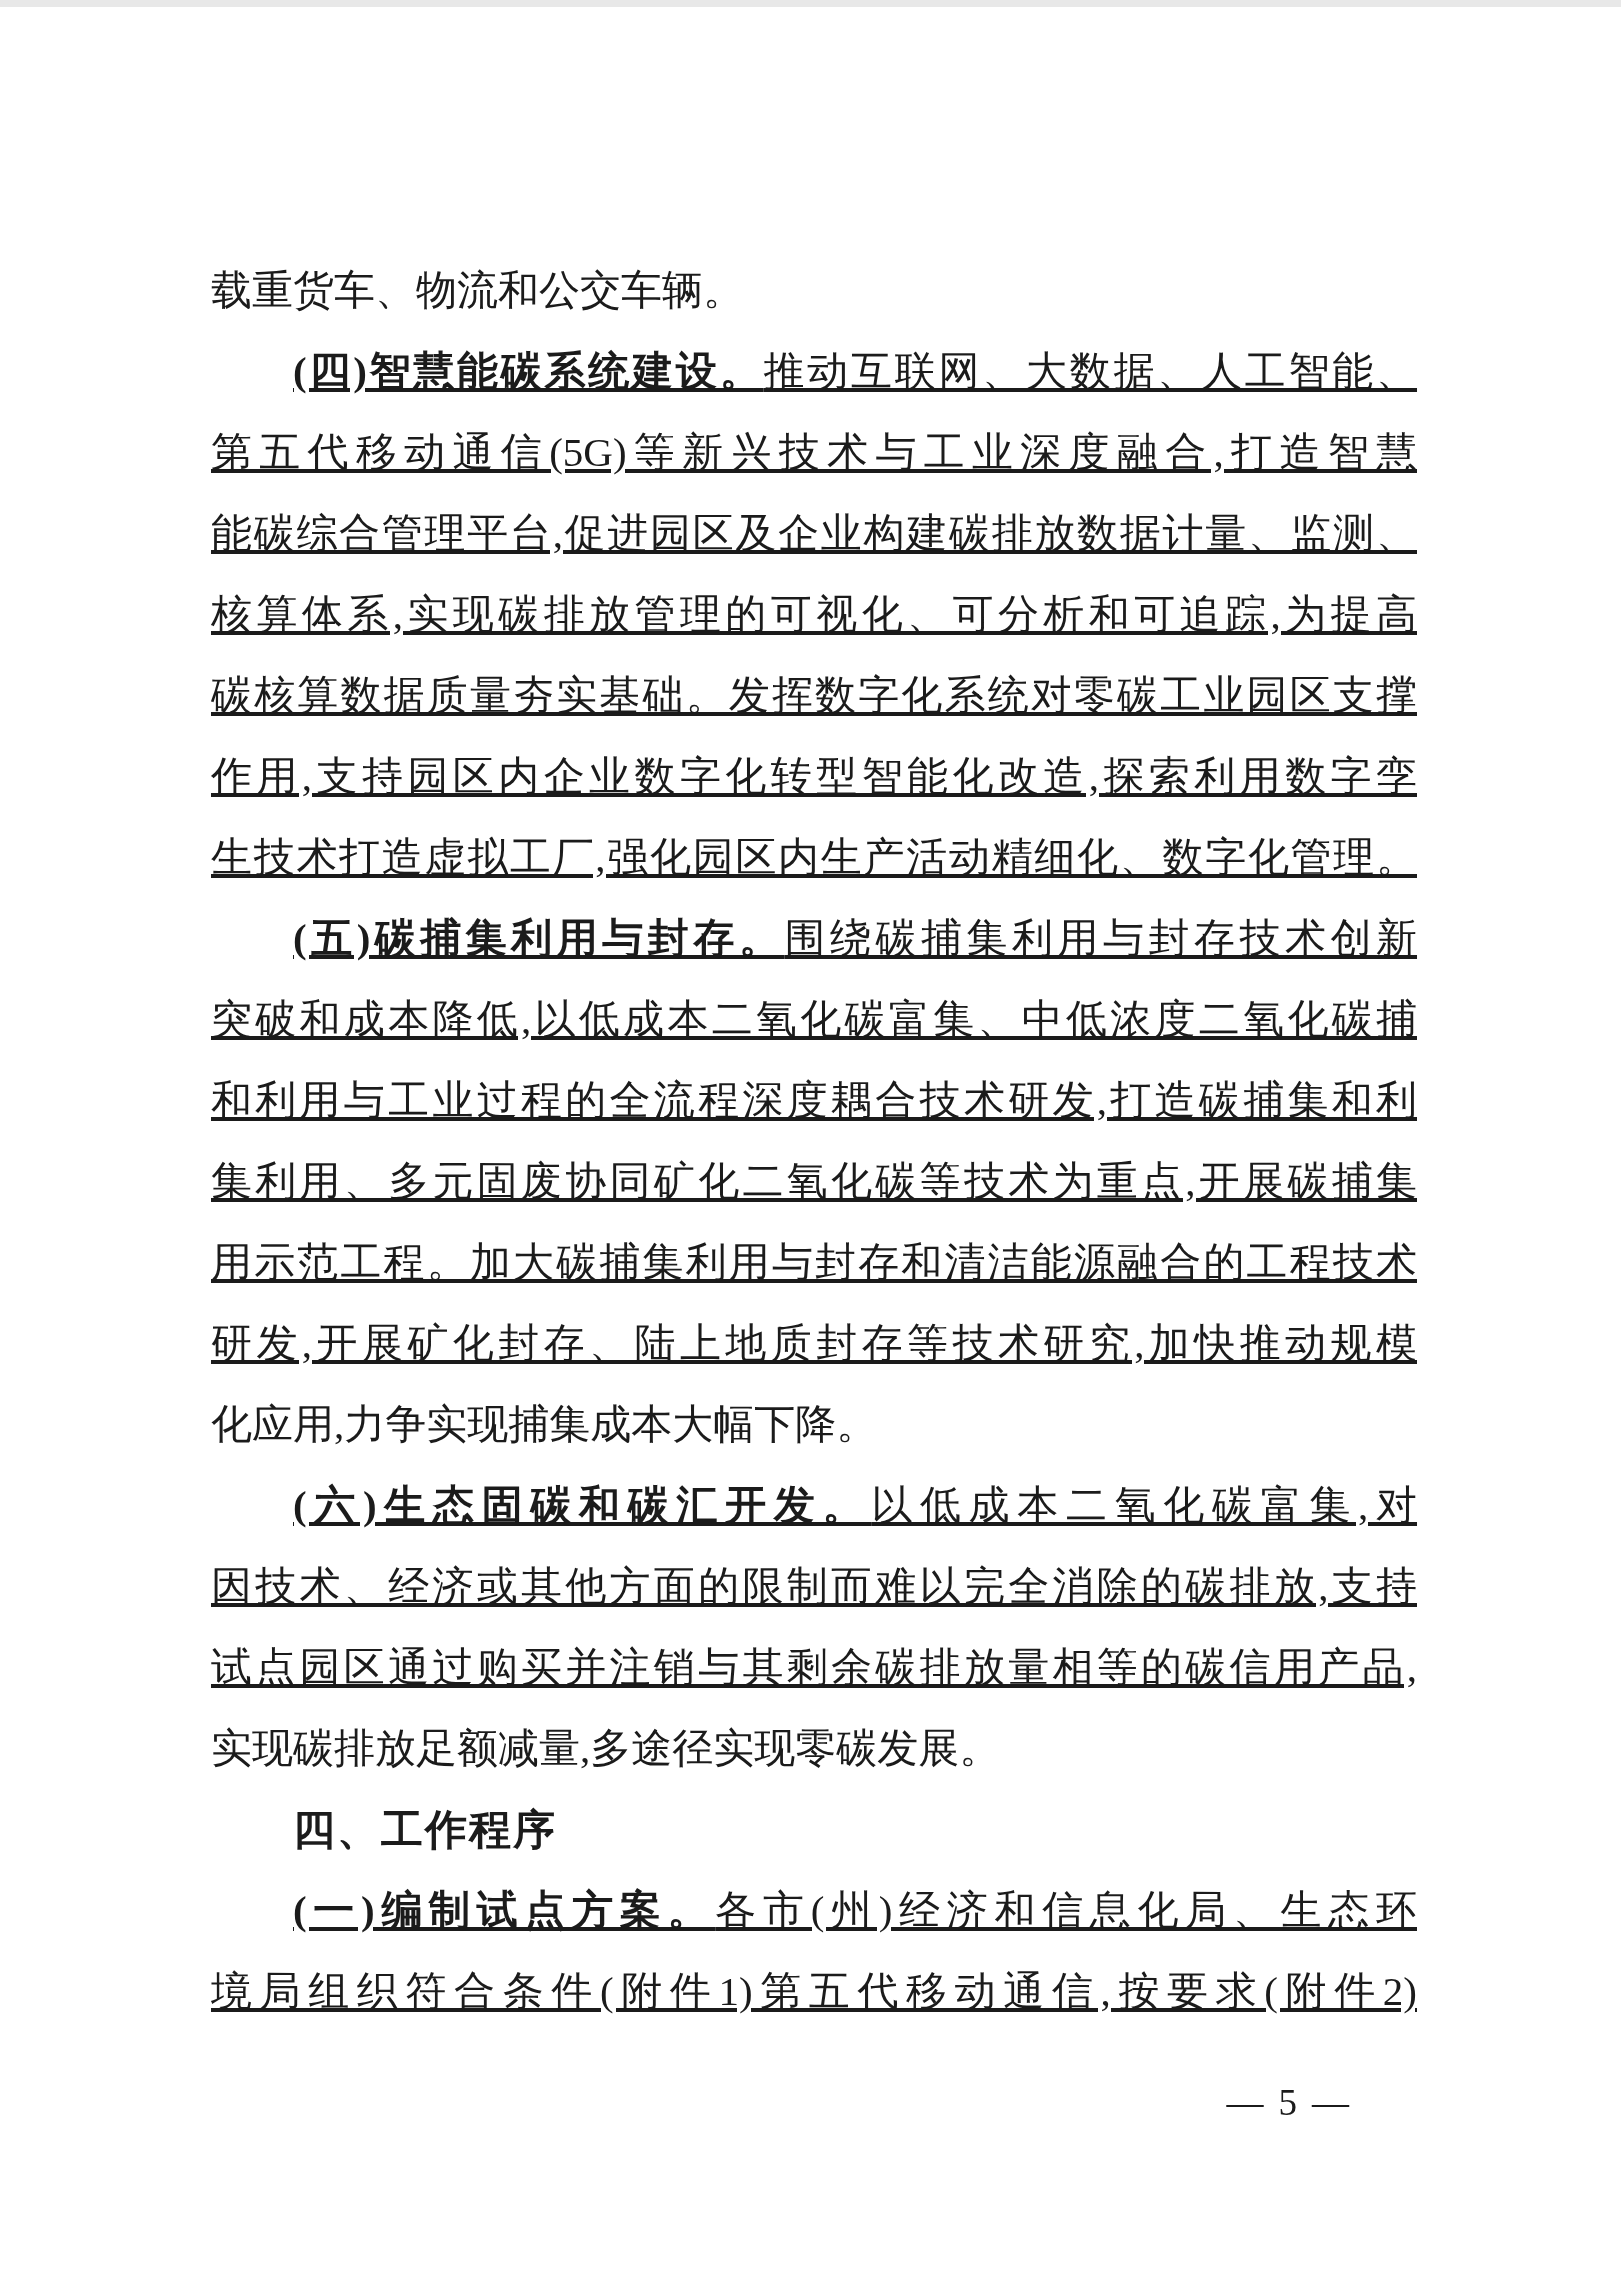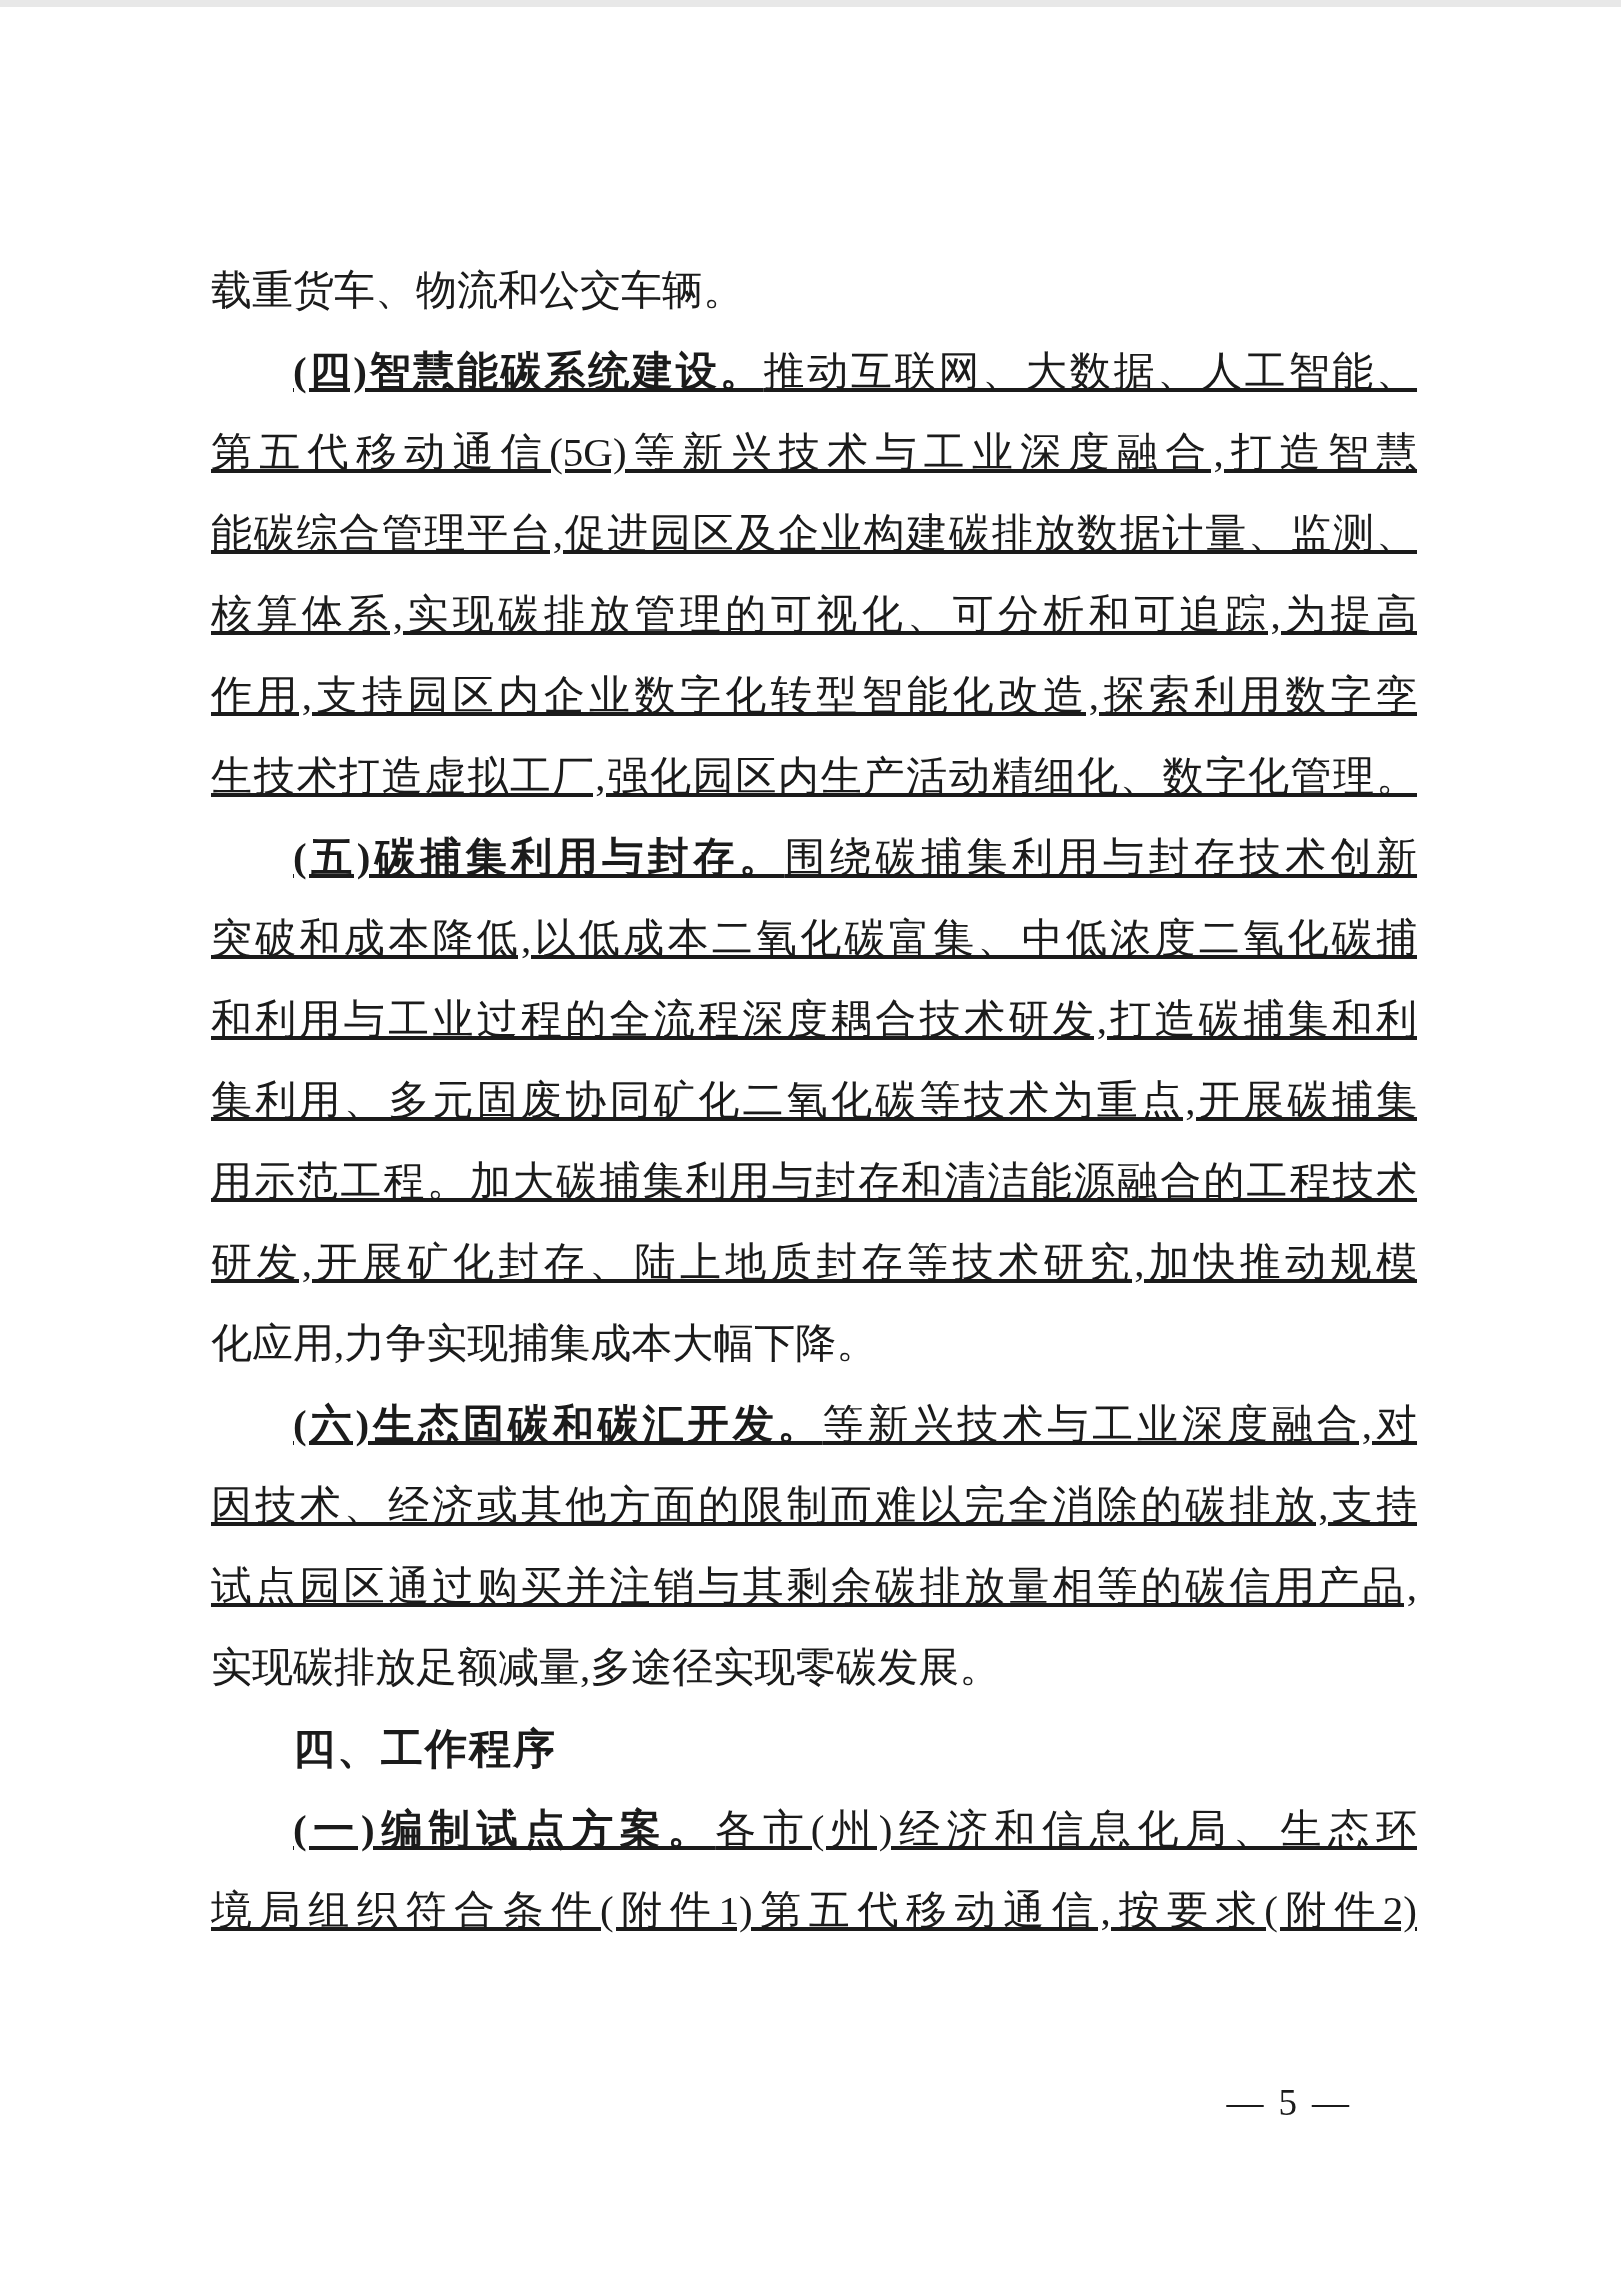--- a/index.html
+++ b/index.html
@@ -67,40 +67,41 @@
     <div class="line"><span>载重货车、物流和公交车辆。</span></div>
 
     <div class="line indent just"><span class="lead">(四)智慧能碳系统建设。</span><span>推动互联网、大数据、人工智能、</span></div>
 
     <div class="line just"><span>第五代移动通信(5G)等新兴技术与工业深度融合,打造智慧</span></div>
 
     <div class="line just"><span>能碳综合管理平台,促进园区及企业构建碳排放数据计量、监测、</span></div>
 
     <div class="line just"><span>核算体系,实现碳排放管理的可视化、可分析和可追踪,为提高</span></div>
 
+    <div class="line just"><span>碳核算数据质量夯实基础。发挥数字化系统对零碳工业园区支撑</span></div>
 
     <div class="line just"><span>作用,支持园区内企业数字化转型智能化改造,探索利用数字孪</span></div>
 
     <div class="line just"><span>生技术打造虚拟工厂,强化园区内生产活动精细化、数字化管理。</span></div>
 
     <div class="line indent just"><span class="lead">(五)碳捕集利用与封存。</span><span>围绕碳捕集利用与封存技术创新</span></div>
 
     <div class="line just"><span>突破和成本降低,以低成本二氧化碳富集、中低浓度二氧化碳捕</span></div>
 
     <div class="line just"><span>和利用与工业过程的全流程深度耦合技术研发,打造碳捕集和利</span></div>
 
     <div class="line just"><span>集利用、多元固废协同矿化二氧化碳等技术为重点,开展碳捕集</span></div>
 
     <div class="line just"><span>用示范工程。加大碳捕集利用与封存和清洁能源融合的工程技术</span></div>
 
     <div class="line just"><span>研发,开展矿化封存、陆上地质封存等技术研究,加快推动规模</span></div>
 
     <div class="line"><span>化应用,力争实现捕集成本大幅下降。</span></div>
 
-    <div class="line indent just"><span class="lead">(六)生态固碳和碳汇开发。</span><span>等新兴技术与工业深度融合,对</span></div>
+    <div class="line indent just"><span class="lead">(六)生态固碳和碳汇开发。</span><span>以低成本二氧化碳富集,对</span></div>
 
     <div class="line just"><span>因技术、经济或其他方面的限制而难以完全消除的碳排放,支持</span></div>
 
     <div class="line just"><span>试点园区通过购买并注销与其剩余碳排放量相等的碳信用产品,</span></div>
 
     <div class="line"><span>实现碳排放足额减量,多途径实现零碳发展。</span></div>
 
     <div class="line indent heading"><span class="htxt">四、工作程序</span></div>
 
     <div class="line indent just"><span class="lead">(一)编制试点方案。</span><span>各市(州)经济和信息化局、生态环</span></div>

